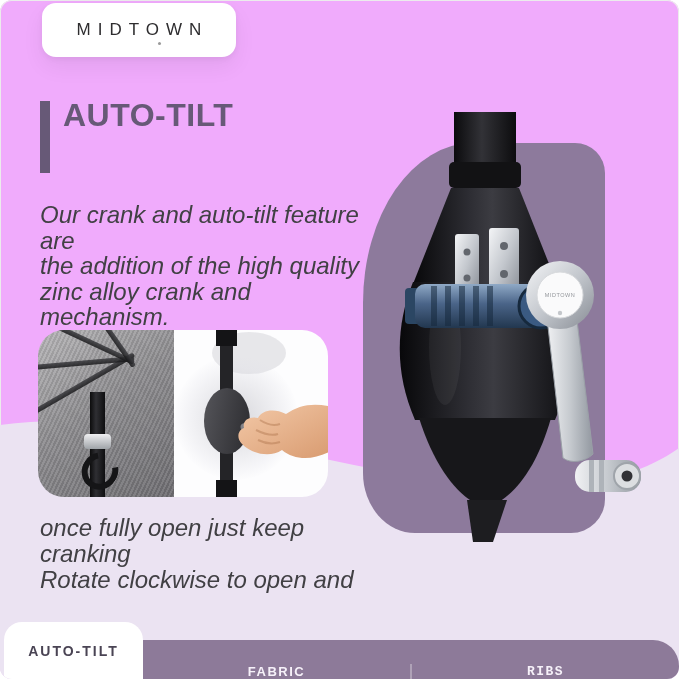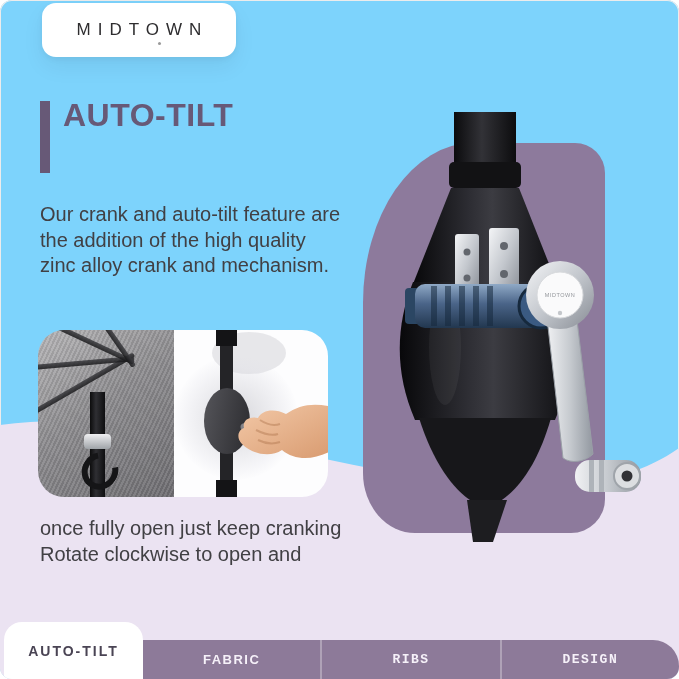--- a/index.html
+++ b/index.html
@@ -1,17 +1,17 @@
 <!DOCTYPE html>
 <html><head>
 <meta charset="utf-8">
 <style>
   html,body{margin:0;padding:0;background:#fff;}
   .canvas{
-    position:relative;width:679px;height:679px;overflow:hidden;background:#7dd3fc;
+    position:relative;width:679px;height:679px;overflow:hidden;background:#f0abfc;
     font-family:"Liberation Sans",sans-serif;border-radius:12px;
     box-shadow:inset 0 0 0 1px #ececec;
   }
   
   .lavender-svg{position:absolute;left:0;top:0;width:679px;height:679px;}
   .purple-blob{
     position:absolute;left:363px;top:143px;width:242px;height:390px;
     background:#8d7a9c;
     border-radius:110px 30px 34px 52px / 160px 30px 34px 60px;
   }
@@ -21,21 +21,21 @@
     border-radius:14px;box-shadow:0 10px 22px rgba(0,0,0,.06),0 2px 6px rgba(0,0,0,.05);
     display:flex;align-items:center;justify-content:center;
   }
   .logo-text{font-size:17px;letter-spacing:7px;color:#2e2d2f;font-weight:500;padding-left:7px;}
   .logo-o-dot{position:absolute;left:116px;top:39px;width:3px;height:3px;border-radius:50%;background:#9a9a9a;}
   
   .accent-bar{position:absolute;left:40px;top:101px;width:10px;height:72px;background:#675977;}
   .heading{position:absolute;left:63px;top:96px;color:#675977;font-weight:800;
     font-size:32px;line-height:38px;letter-spacing:.5px;}
   
-  .para{position:absolute;color:#414044;font-size:20px;line-height:25.5px;}
+  .para{position:absolute;color:#414044;font-size:24px;line-height:25.5px;font-style:italic;}
   .para-top{left:40px;top:202px;width:335px;}
   .para-bottom{left:40px;top:515px;width:345px;line-height:26px;}
   
   .photo-pair{position:absolute;left:38px;top:330px;width:290px;height:167px;
     border-radius:26px;overflow:hidden;display:flex;}
   .photo-left{position:relative;width:136px;height:100%;overflow:hidden;
     background:
       repeating-linear-gradient(115deg,rgba(255,255,255,.08) 0 2px,rgba(0,0,0,.08) 2px 4px),
       linear-gradient(145deg,#b8b7b9 0%,#8e8d90 45%,#6f6e72 100%);}
   .rib{position:absolute;height:5px;border-radius:3px;background:linear-gradient(#18181a,#3c3c40);
@@ -60,21 +60,21 @@
     background:linear-gradient(90deg,#808085,#c2c2c7);transform:rotate(-12deg);}
   .hand-svg{position:absolute;right:-8px;top:60px;width:104px;height:84px;}
   
   .tab-active{
     position:absolute;left:4px;top:622px;width:139px;height:57px;background:#ffffff;
     border-radius:18px 18px 0 0;display:flex;align-items:center;justify-content:center;
   }
   .tab-active-label{color:#4a4454;font-weight:700;font-size:14px;letter-spacing:2px;}
   .tab-bar{
     position:absolute;left:143px;top:640px;width:536px;height:39px;background:#8d7a99;
-    border-radius:0 26px 0 0;display:flex;overflow:hidden;
+    border-radius:0 26px 0 0;display:flex;overflow:hidden;align-items:flex-end;
   }
   .tab{flex:1;display:flex;align-items:center;justify-content:center;
     color:#f6f1f9;font-weight:700;font-size:13px;letter-spacing:1.5px;}
   .tab + .tab{border-left:2px solid rgba(255,255,255,.30);font-family:Liberation Mono, monospace;}
   
   .crank-fig{position:absolute;left:375px;top:112px;width:280px;height:430px;}
 </style>
 </head>
 <body>
 
@@ -205,18 +205,15 @@
   <div class="tab-active">
     <span class="tab-active-label">AUTO-TILT</span>
   </div>
   <div class="tab-bar">
     <div class="tab">
       <span>FABRIC</span>
     </div>
     <div class="tab">
       <span>RIBS</span>
     </div>
-    <div class="tab">
-      <span>DESIGN</span>
-    </div>
   </div>
 
 </div>
 
 </body></html>

